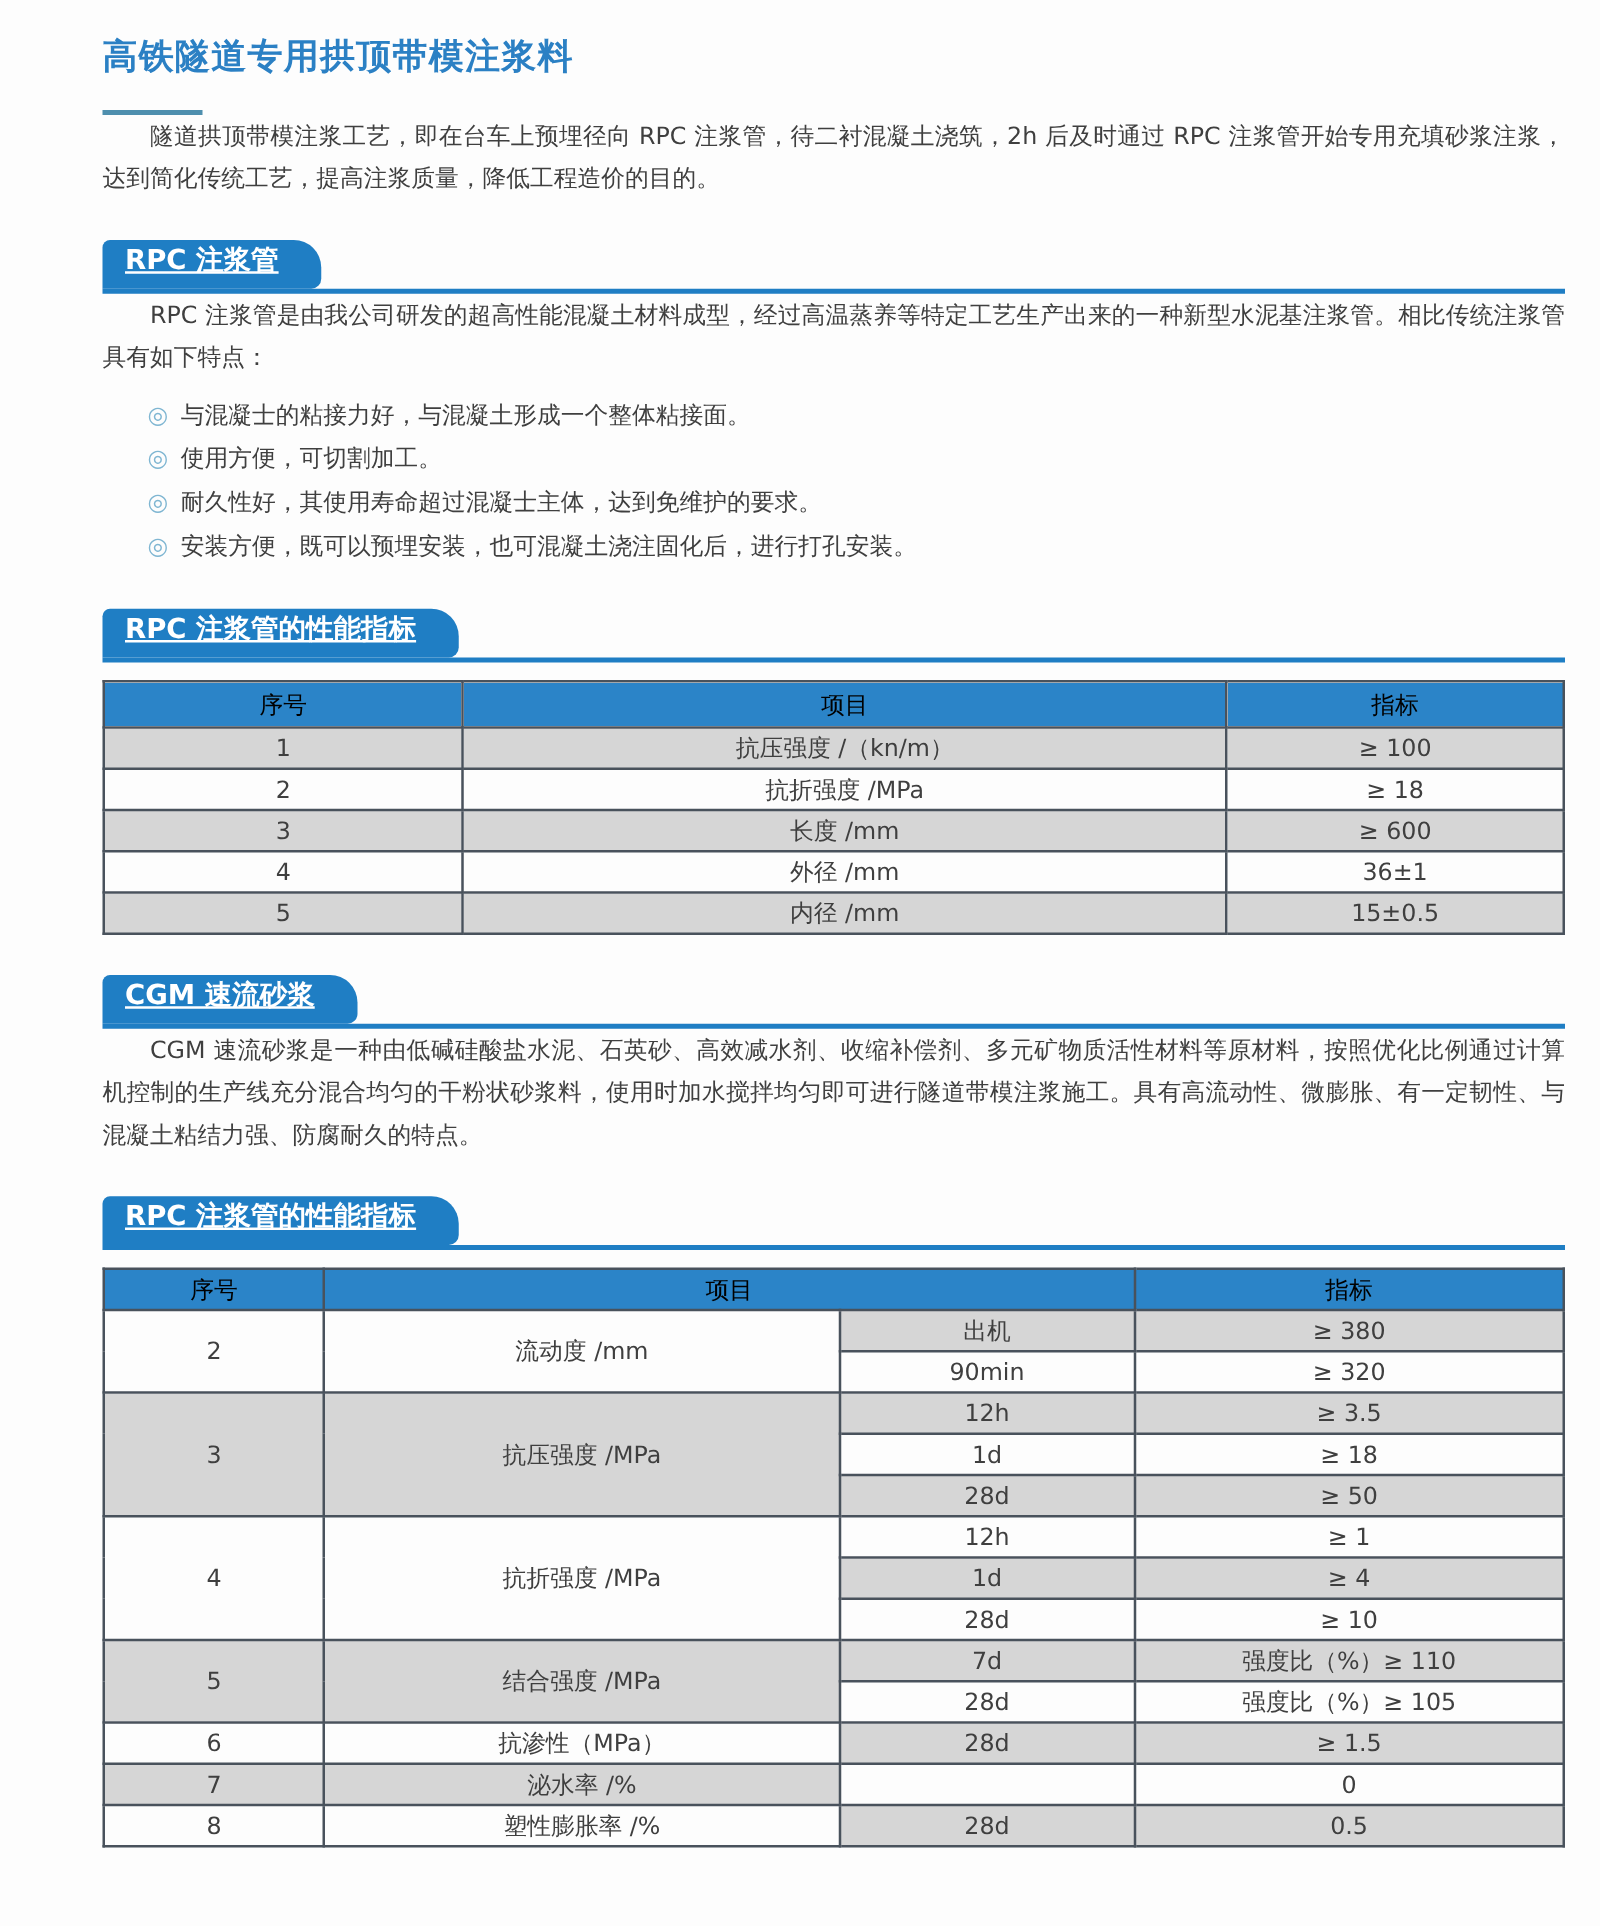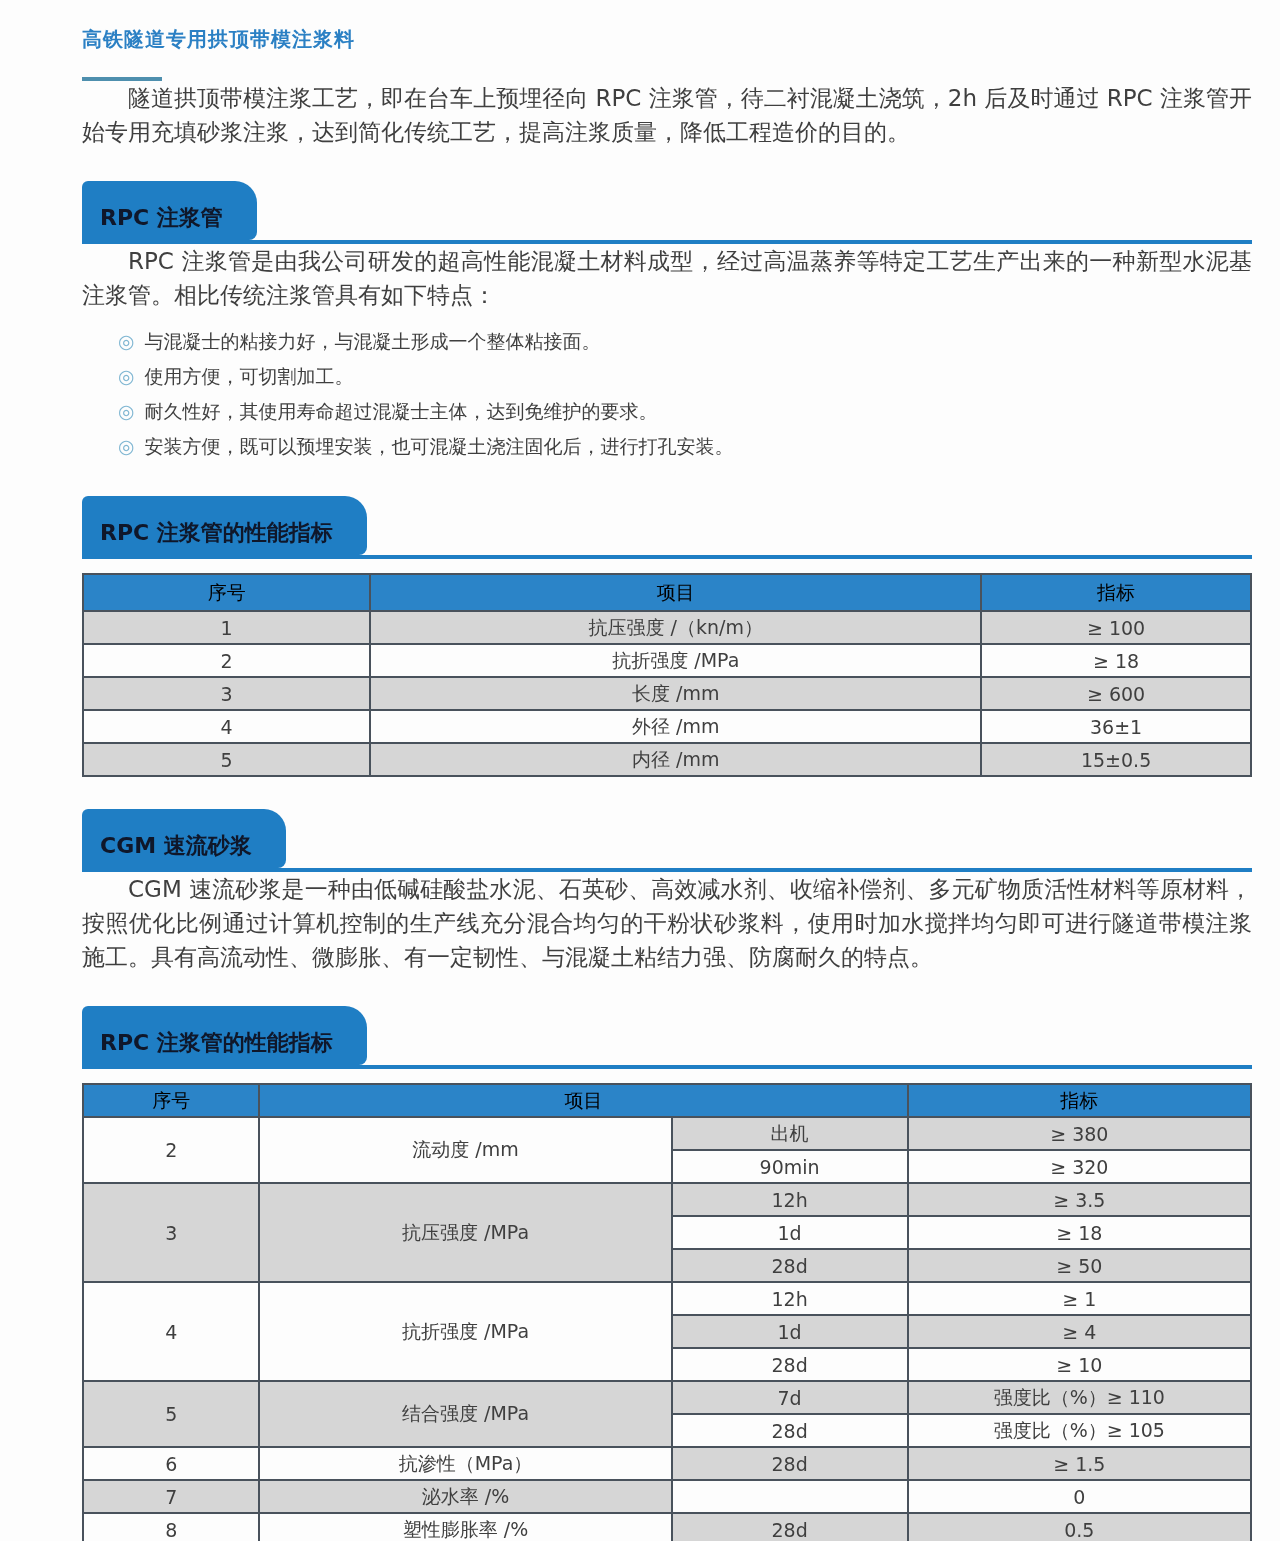--- a/index.html
+++ b/index.html
@@ -14,54 +14,55 @@
   body{font-family:"DejaVu Sans","Liberation Sans",sans-serif;color:var(--text);}
   .page{
     width:1280px;
     min-height:1541px;
     background:#fdfdfd;
     padding:26px 28px 20px 82px;
     overflow:hidden;
   }
   .page-title{
     margin:0;
-    font-size:20px;
+    font-size:28px;
     font-weight:bold;
     color:#2b80c4;
     letter-spacing:1px;
   }
   .title-underline{
     width:80px;height:4px;
     background:#4e8fae;
     margin-top:24px;
   }
   p.body-text{
     margin:0;
-    font-size:23px;
+    font-size:19px;
     line-height:34px;
     text-align:justify;
     text-indent:2em;
     color:var(--text);
   }
   .intro{margin-top:32px;}
   .section-heading{
     border-bottom:4px solid var(--badge-blue);
     margin-top:32px;
     line-height:0;
   }
   .badge{
     display:inline-block;
     vertical-align:bottom;
     background:var(--badge-blue);
-    color:#0f172a;
+    color:#ffffff;
     font-weight:bold;
     font-size:22px;
     line-height:1;
-    padding:26px 34px 11px 18px;
+    padding:6px 34px 11px 18px;
     border-radius:6px 22px 8px 0;
+    text-decoration:underline;
   }
   .after-heading{margin-top:16px;}
   ul.feature-list{
     list-style:none;
     margin:12px 0 0 0;
     padding:0 0 0 36px;
   }
   ul.feature-list li{
     font-size:19px;
     line-height:35px;

